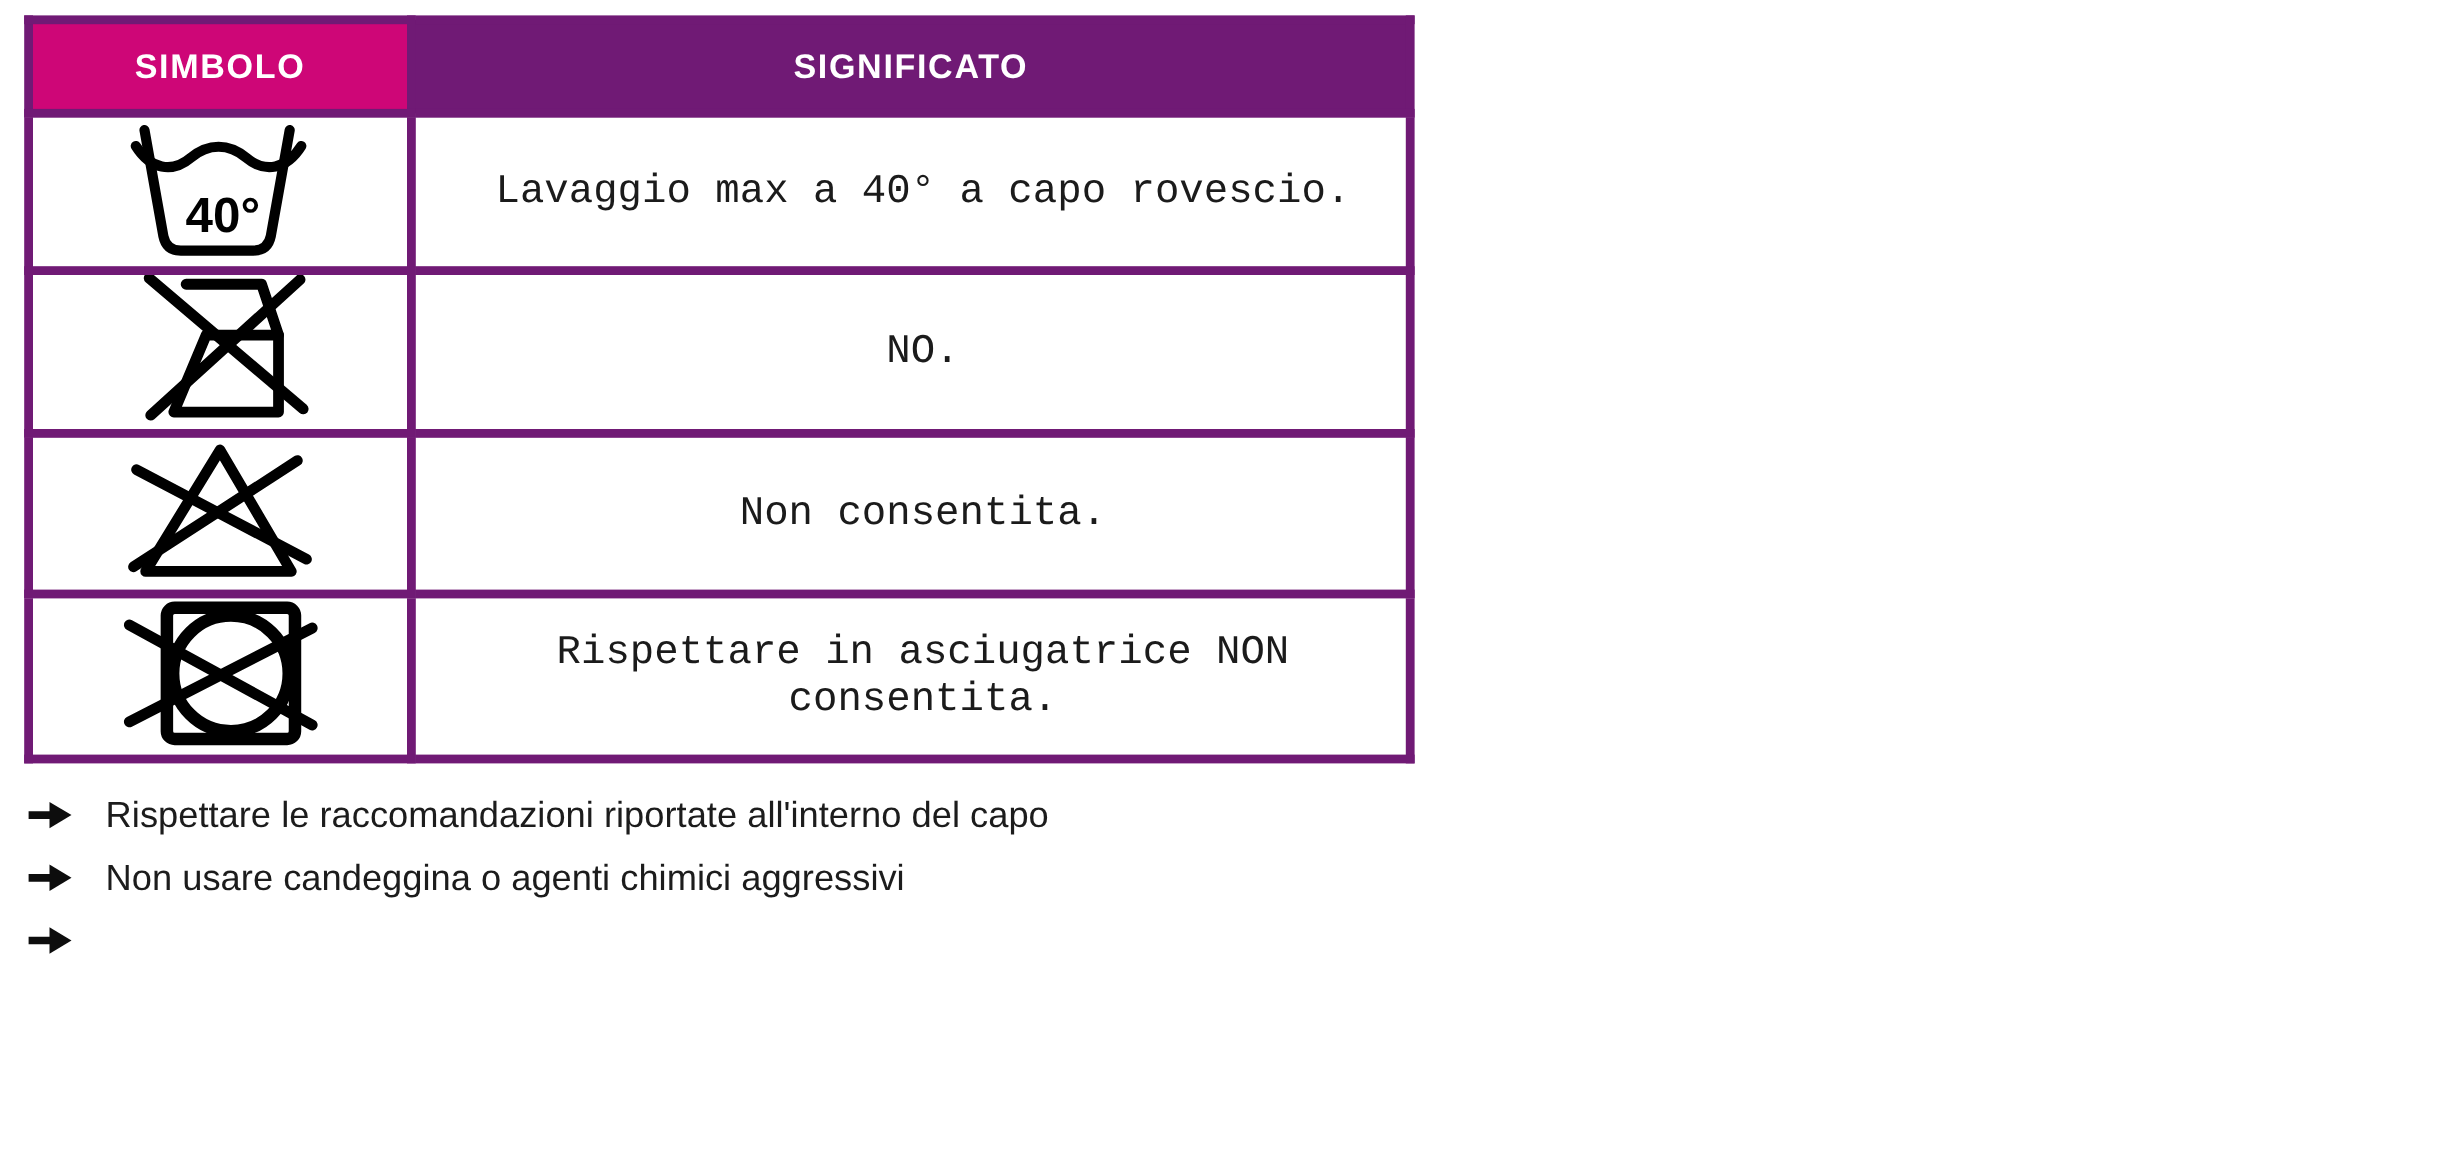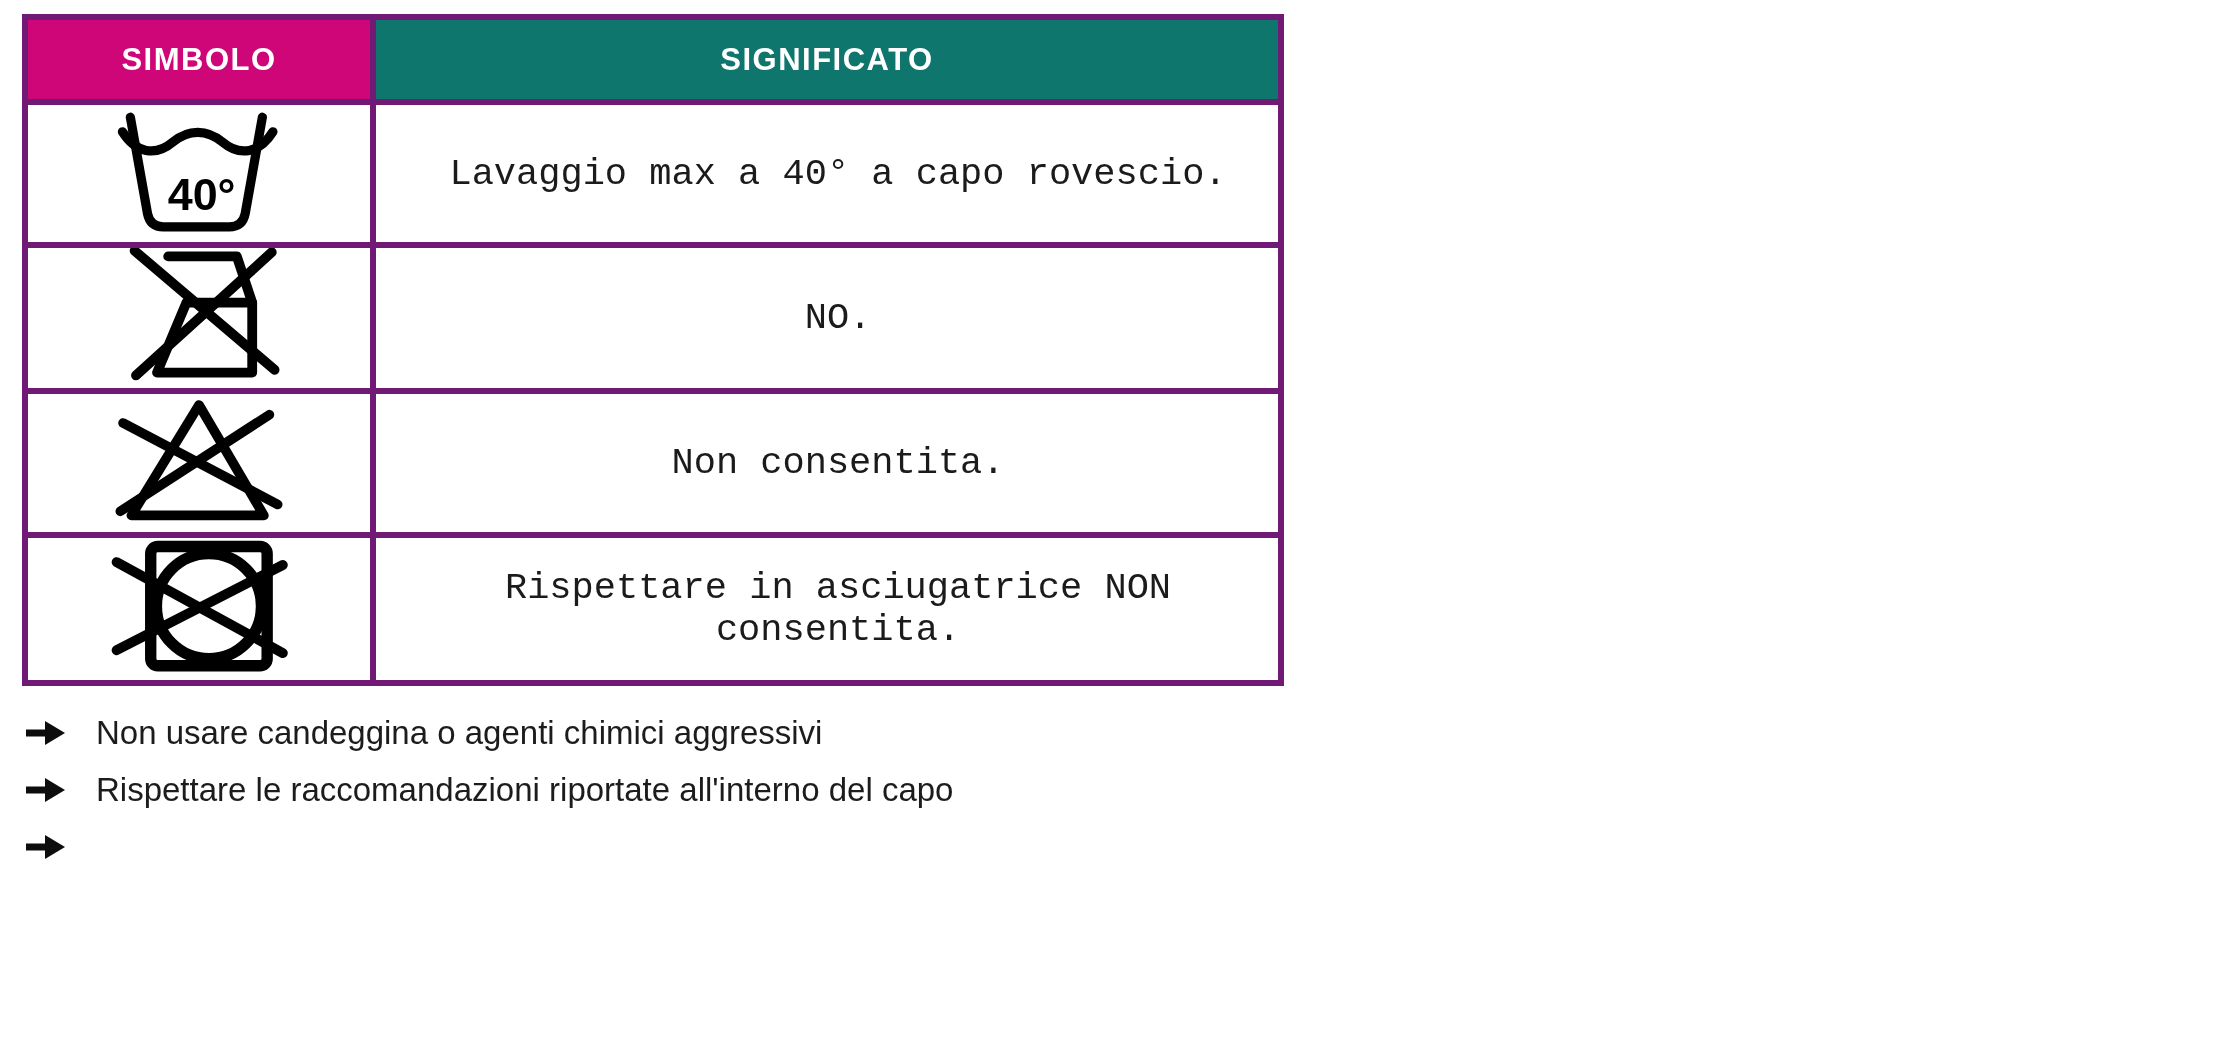--- a/index.html
+++ b/index.html
@@ -15,21 +15,21 @@
     position: absolute;
     left: 22px; top: 14px;
     width: 1256px;
   }
   table.care {
     border-collapse: collapse;
     width: 1256px;
     table-layout: fixed;
   }
   table.care th, table.care td {
-    border: 6px solid #701a75;
+    border: 8px solid #701a75;
     text-align: center;
   }
   col.c-sym { width: 348px; }
   col.c-mean { width: 908px; }
   th.hdr {
     height: 85px;
     color: #ffffff;
     font-size: 31px;
     font-weight: 700;
     letter-spacing: 1.5px;
@@ -78,21 +78,21 @@
 <div class="content">
 
   <table class="care">
     <colgroup>
         <col class="c-sym">
         <col class="c-mean">
       </colgroup>
     <thead>
       <tr>
         <th class="hdr" id="hdr-sym" style="background: rgb(206, 6, 119); color: rgb(255, 255, 255);">SIMBOLO</th>
-        <th class="hdr" id="hdr-mean" style="background: #0f766e; color: rgb(255, 255, 255);">SIGNIFICATO</th>
+        <th class="hdr" id="hdr-mean" style="background: #701a75; color: rgb(255, 255, 255);">SIGNIFICATO</th>
       </tr>
     </thead>
     <tbody>
 
       <tr>
         <td class="sym">
           <svg width="200" height="132" viewBox="0 0 130 100">
             <path class="ink" d="M13,7 L26,80 Q28,90 38,90 L88,90 Q98,90 100,80 L113,7"></path>
             <path class="ink" d="M7,18 C17,34 32,37 45,26 C57,16 71,16 83,26 C96,37 111,34 121,18"></path>
             <text class="wash-label" x="67" y="77" text-anchor="middle">40°</text>
@@ -147,28 +147,28 @@
 
     </tbody>
   </table>
 
   <ul class="notes">
     <li>
       <svg class="arrow" width="48" height="32" viewBox="0 0 48 32">
         <path d="M4,16 H27" stroke="#0d0d0d" stroke-width="7" fill="none"></path>
         <path d="M23,4 L43,16 L23,28 Z" fill="#0d0d0d"></path>
       </svg>
-      <span class="note-text">Non usare candeggina o agenti chimici aggressivi</span>
+      <span class="note-text">Rispettare le raccomandazioni riportate all'interno del capo</span>
     </li>
     <li>
       <svg class="arrow" width="48" height="32" viewBox="0 0 48 32">
         <path d="M4,16 H27" stroke="#0d0d0d" stroke-width="7" fill="none"></path>
         <path d="M23,4 L43,16 L23,28 Z" fill="#0d0d0d"></path>
       </svg>
-      <span class="note-text">Rispettare le raccomandazioni riportate all'interno del capo</span>
+      <span class="note-text">Non usare candeggina o agenti chimici aggressivi</span>
     </li>
     <li>
       <svg class="arrow" width="48" height="32" viewBox="0 0 48 32">
         <path d="M4,16 H27" stroke="#0d0d0d" stroke-width="7" fill="none"></path>
         <path d="M23,4 L43,16 L23,28 Z" fill="#0d0d0d"></path>
       </svg>
     </li>
   </ul>
 
 </div>

